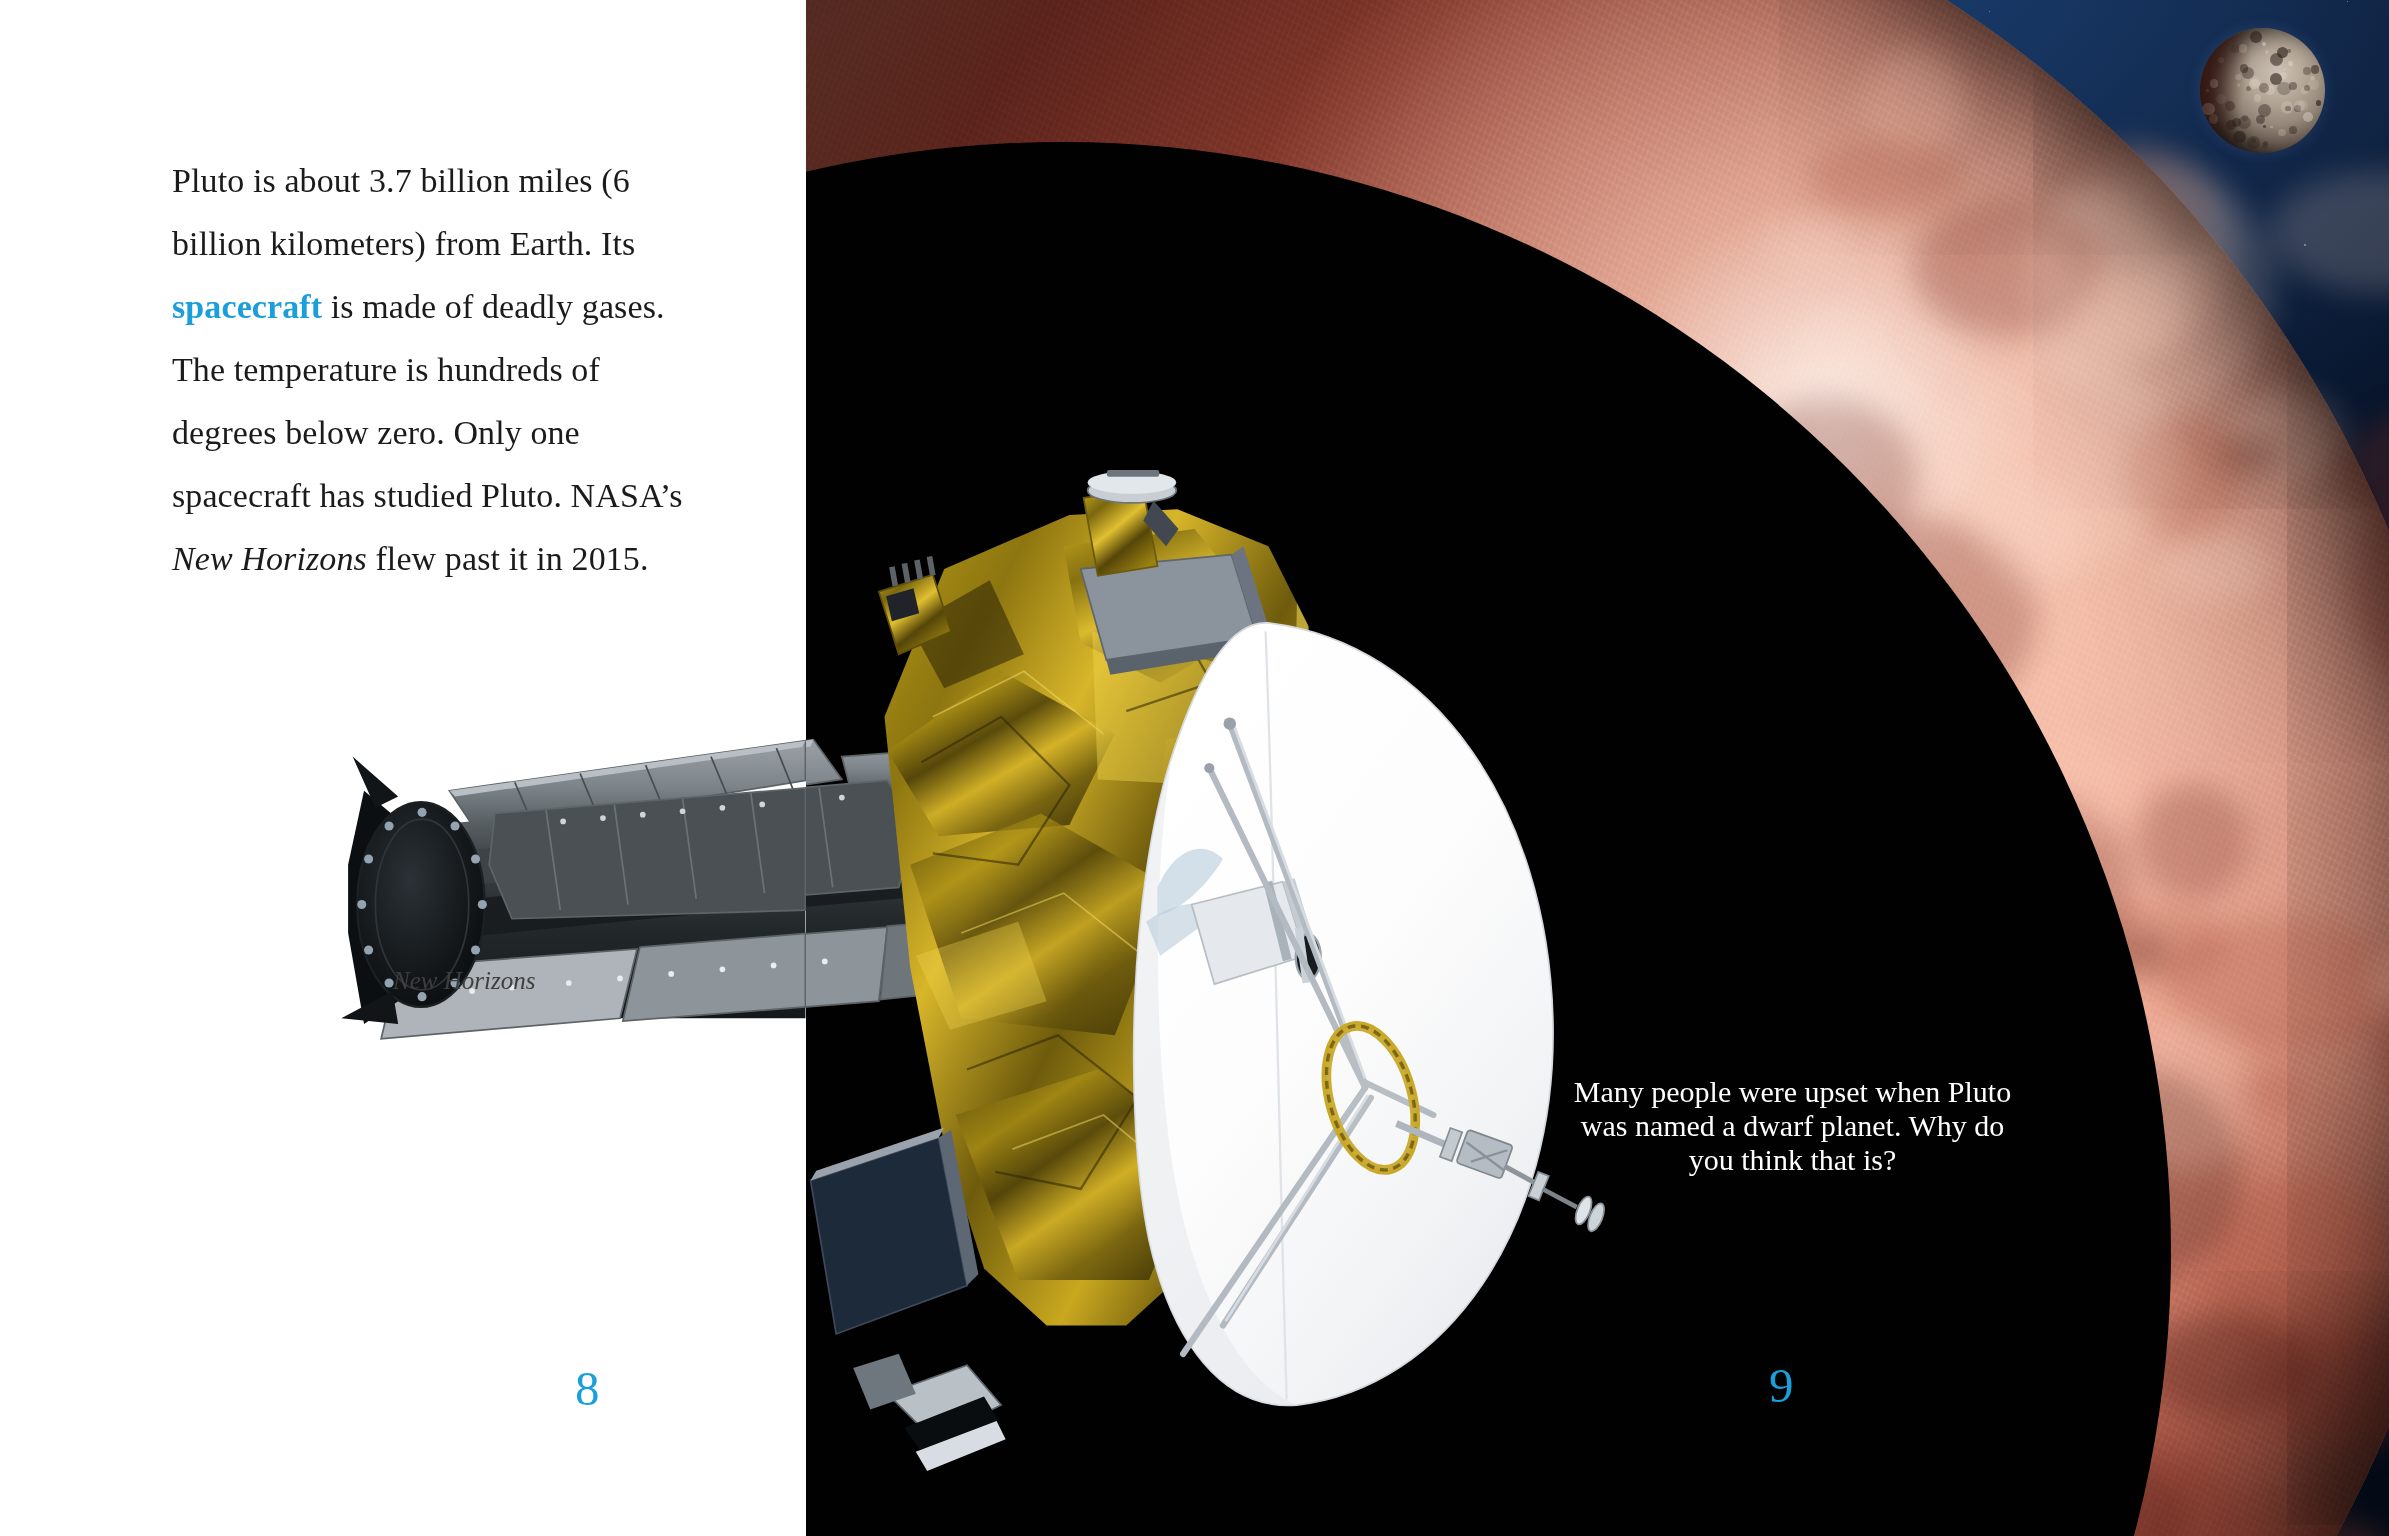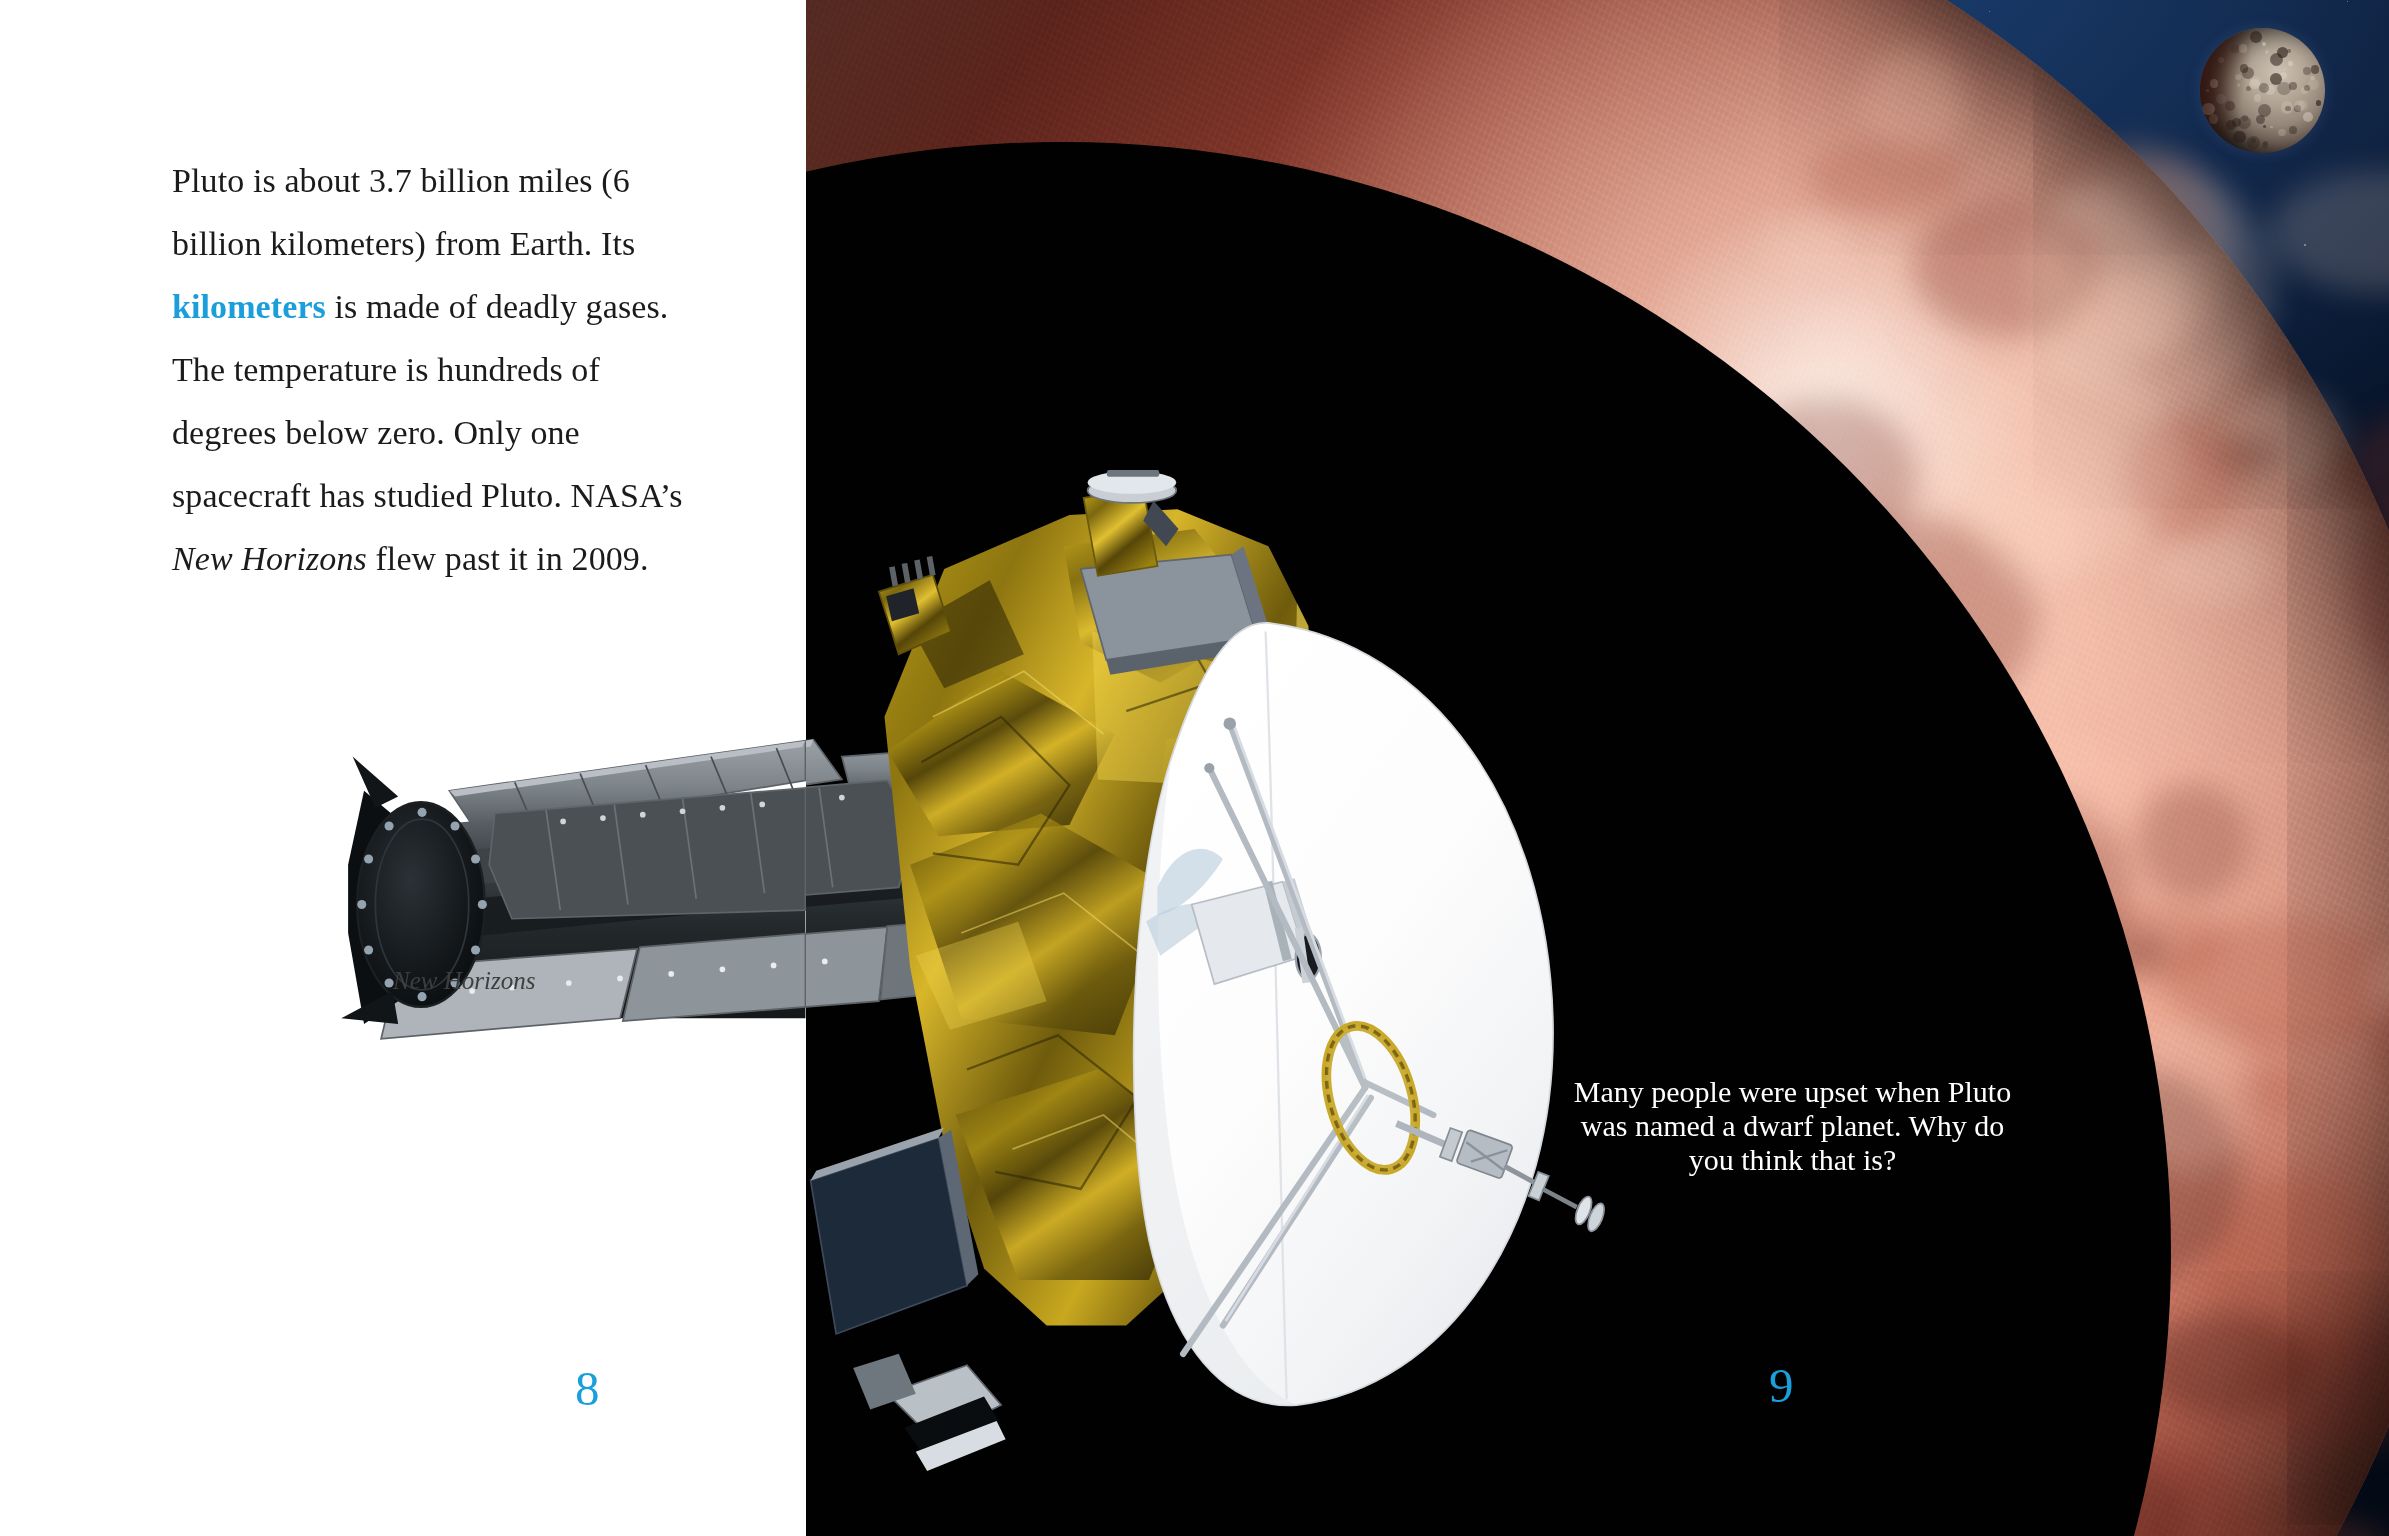--- a/index.html
+++ b/index.html
@@ -708,21 +708,21 @@
           <circle cx="636" cy="1590" r="8"></circle>
         <circle cx="648" cy="1510" r="8"></circle>
           <circle cx="684" cy="1452" r="8"></circle>
       </g>
       <polygon points="620,1330 700,1400 660,1420" fill="#111518"></polygon>
       <polygon points="600,1790 690,1742 700,1800" fill="#111518"></polygon>
     </g>
   </svg>
 
   <div class="bodytext">
-    <span>Pluto is about 3.7 billion miles (6 billion kilometers) from Earth. Its </span><span class="kw">kilometers</span><span> is made of deadly gases. The temperature is hundreds of degrees below zero. Only one spacecraft has studied Pluto. NASA’s </span><span class="it">New Horizons</span><span> flew past it in 2009.</span>
+    <span>Pluto is about 3.7 billion miles (6 billion kilometers) from Earth. Its </span><span class="kw">spacecraft</span><span> is made of deadly gases. The temperature is hundreds of degrees below zero. Only one spacecraft has studied Pluto. NASA’s </span><span class="it">New Horizons</span><span> flew past it in 2015.</span>
   </div>
 
   <div class="caption">New Horizons</div>
 
   <div class="pagenum left">8</div>
   <div class="pagenum right">9</div>
 
   <div class="think">
     <div class="think-body">Many people were upset when Pluto was named a dwarf planet. Why do you think that is?</div>
   </div>

